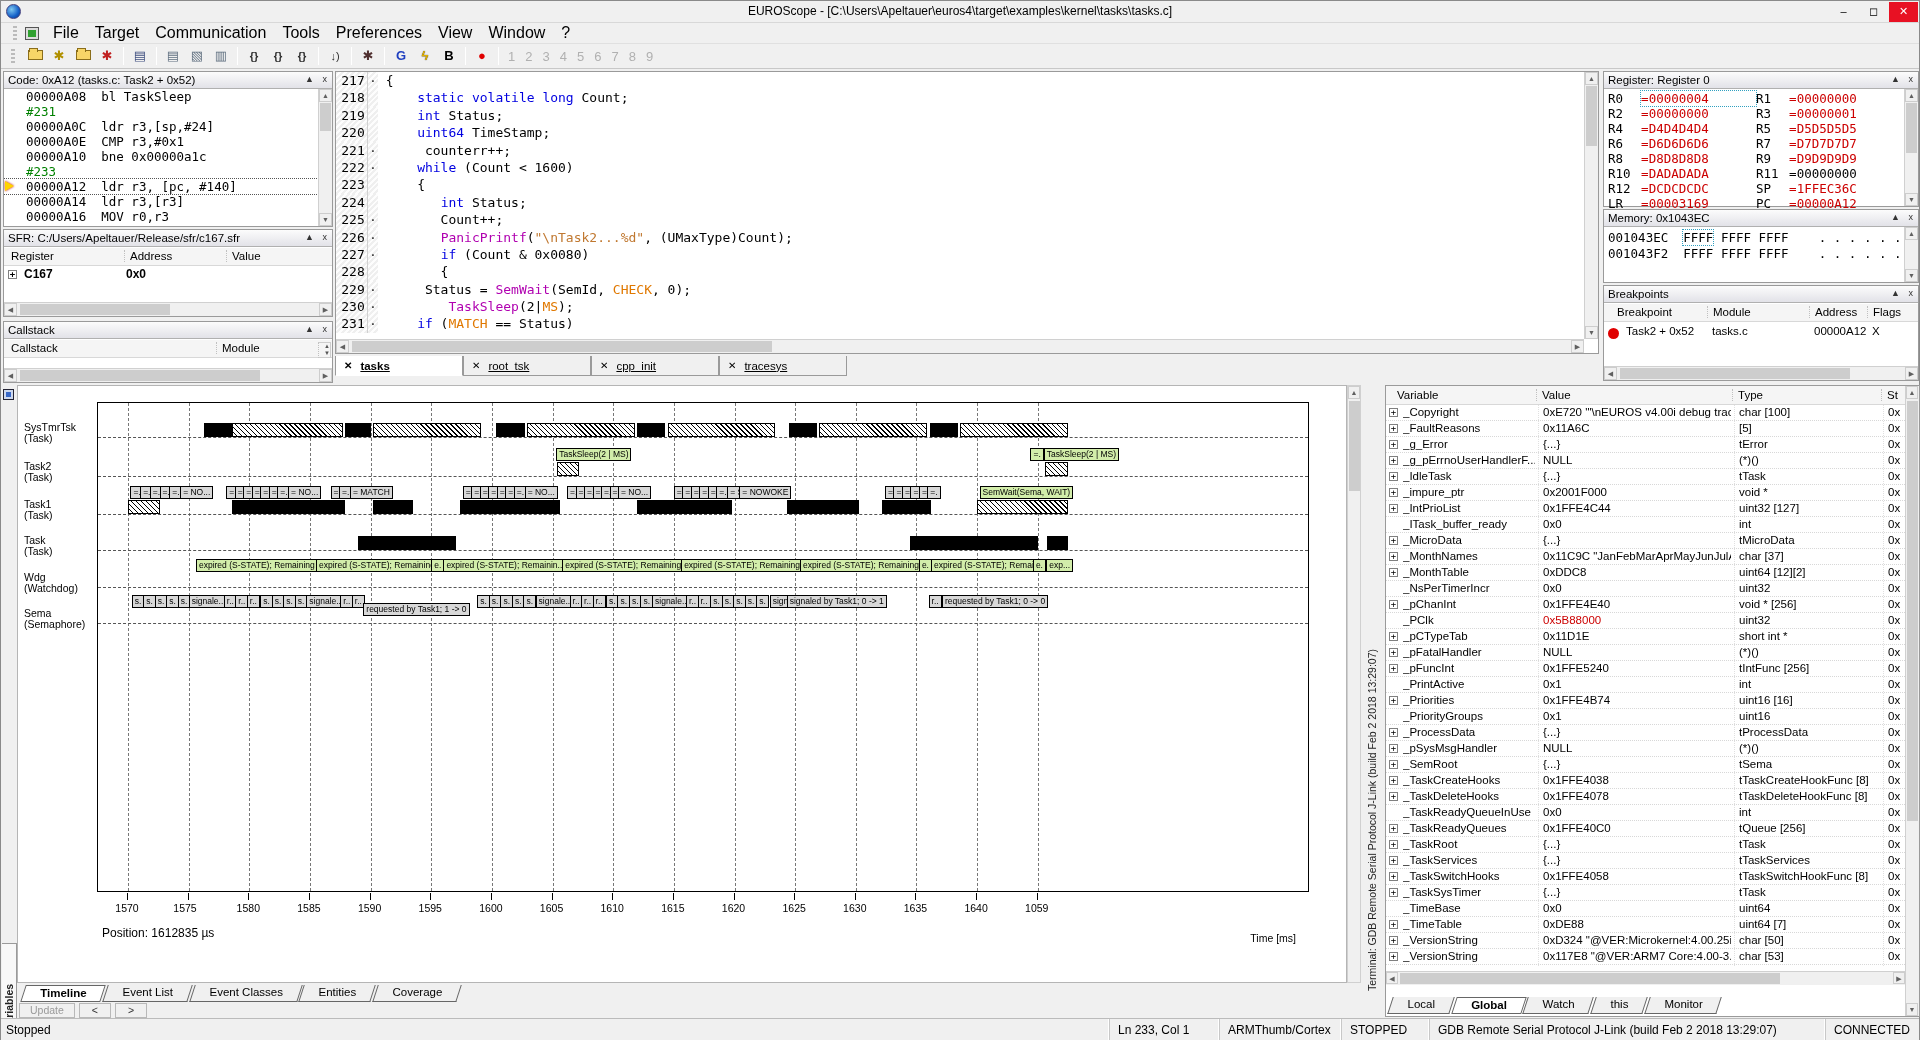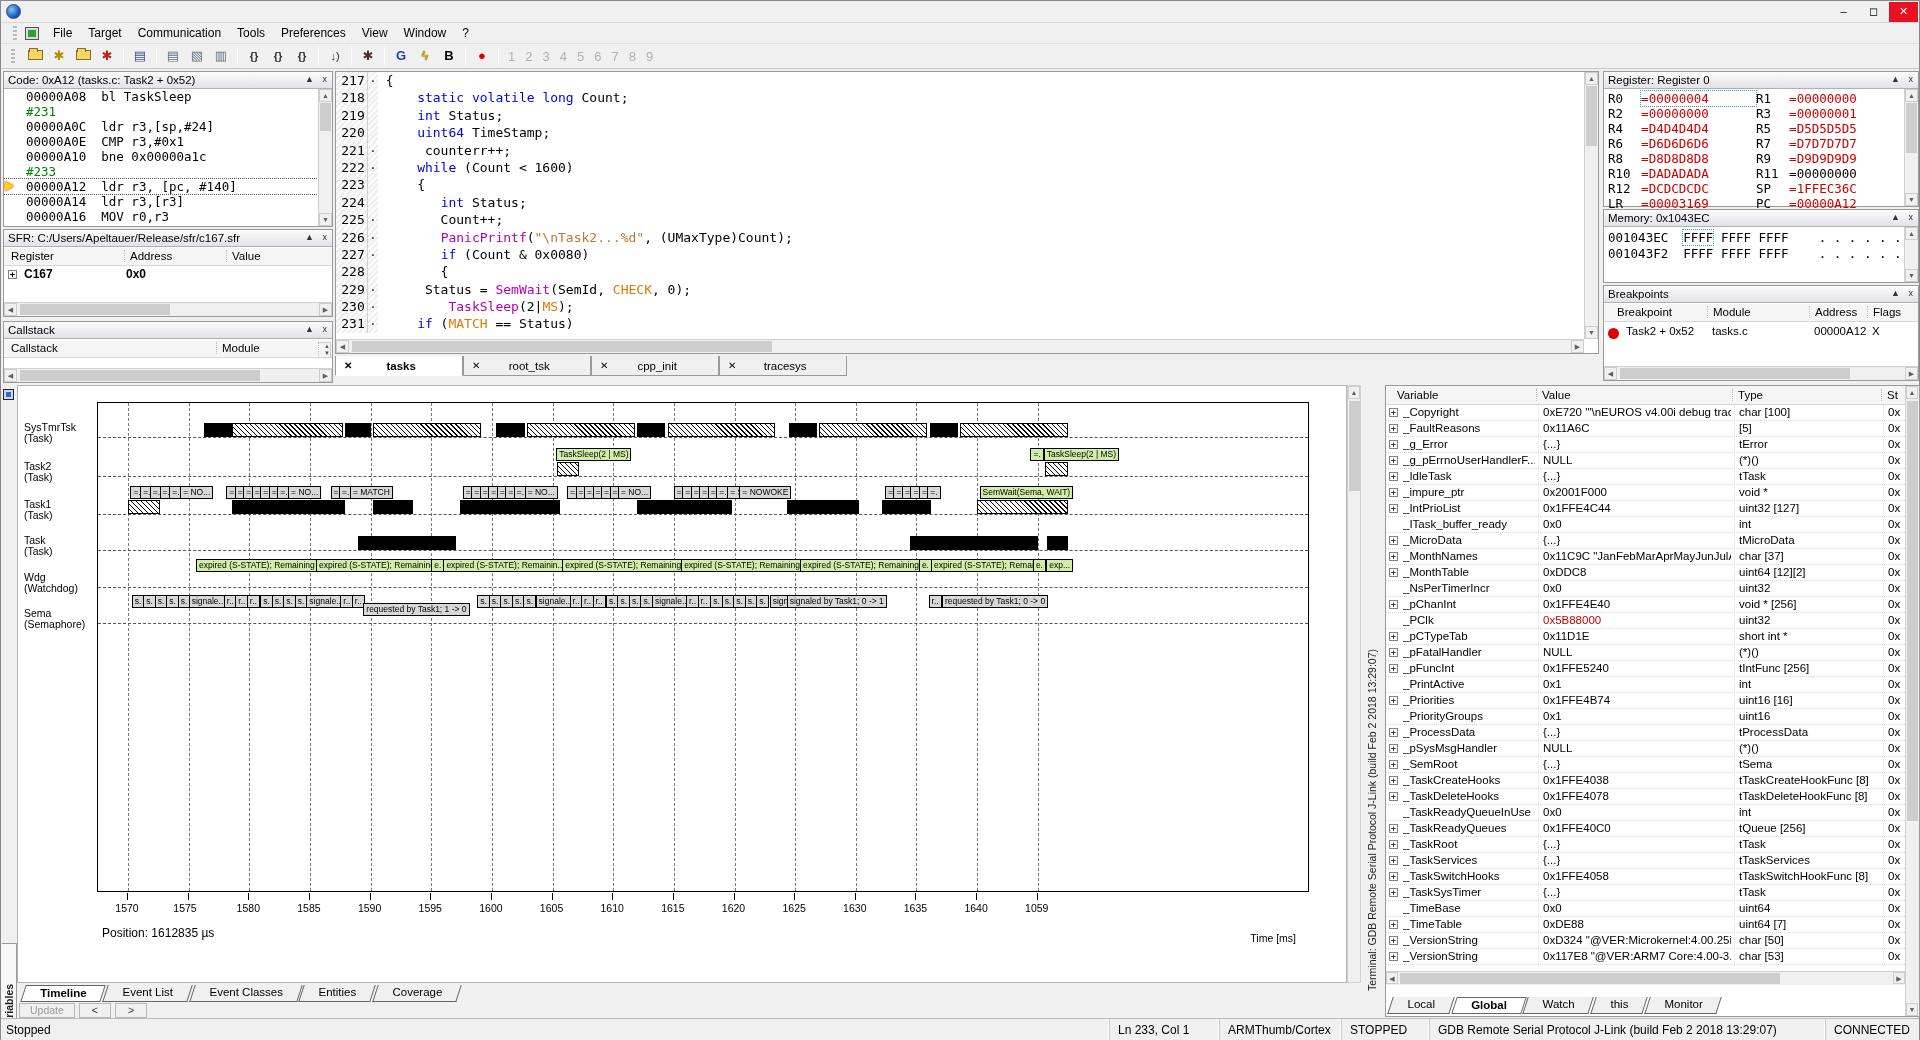--- a/index.html
+++ b/index.html
@@ -15,21 +15,21 @@
   #title-text { position:absolute; left:0; right:0; top:3px; text-align:center; font-size:12px; }
   .winbtn { position:absolute; top:1px; width:29px; height:20px; text-align:center; line-height:19px;
     font-size:11px; color:#000; }
   #btn-min { right:61px; } #btn-max { right:31px; }
   #btn-close { right:1px; background:#e81123; color:#fff; }
 
   #menubar { position:absolute; left:0; top:22px; width:100%; height:21px; background:#f0f0f0;
     border-bottom:1px solid #e0e0e0; display:flex; align-items:center; padding-left:12px; }
   .grip { width:4px; height:14px; margin-right:8px;
     background:repeating-linear-gradient(#bbb 0 2px, #f0f0f0 2px 4px); }
-  .menu-item { padding:2px 8px; font-size:12px; }
+  .menu-item { padding:2px 8px; font-size:16px; }
   #menu-check { width:14px; height:13px; background:#30a030; border:1px solid #555; margin-right:6px;
     box-shadow:inset 0 0 0 2px #dcdcdc; }
 
   #toolbar { position:absolute; left:0; top:43px; width:100%; height:25px; background:#f0f0f0;
     border-bottom:1px solid #c8c8c8; display:flex; align-items:center; padding-left:10px; }
   .tico { width:22px; height:20px; margin:0 1px; text-align:center; line-height:20px; font-size:13px; }
   .tsep { width:1px; height:18px; background:#c0c0c0; margin:0 4px; border-right:1px solid #fff; }
   .fold { display:inline-block; width:15px; height:10px; background:#f7d567; border:1px solid #8a6d1a;
     position:relative; }
   .fold::before { content:''; position:absolute; left:0; top:-3px; width:7px; height:3px;
@@ -88,21 +88,21 @@
   .tok-k { color:#0000e0; } .tok-f { color:#b000b0; } .tok-c { color:#e07800; }
   .tok-s { color:#c07830; } .tok-p { color:#000; }
   #ed-vsb { position:absolute; right:0; top:0; bottom:14px; width:14px; background:#f0f0f0; border-left:1px solid #d0d0d0; }
   #ed-hsb { right:14px; }
 
   #editor-tabs { position:absolute; left:334px; top:355px; width:1264px; height:21px; display:flex; }
   .etab { width:128px; height:20px; border:1px solid #9a9a9a; border-top:none; background:#f0f0f0;
     display:flex; align-items:center; font-size:11.5px; }
   .etab.sel { background:#fff; border-bottom-color:#fff; font-weight:bold; }
   .etab .x { font-size:10px; padding:0 8px; }
-  .etab .lbl { flex:1; text-align:center; padding-right:20px; }
+  .etab .lbl { flex:1; padding-right:20px;text-decoration:underline; }
 
   
   .rrow { display:flex; height:15px; line-height:15px; font-family:"DejaVu Sans Mono",monospace;
     font-size:12.5px; padding-left:4px; }
   .rrow .rn { width:34px; } .rrow .rv { width:118px; } 
   .red { color:#cc0000; }
   .selbox { outline:1px dotted #30a0c0; }
   .mrow { height:16px; line-height:16px; font-family:"DejaVu Sans Mono",monospace; font-size:12.5px;
     padding-left:4px; white-space:pre; }
   .bprow { position:absolute; left:0; right:0; height:17px; font-size:11.5px; }
@@ -183,20 +183,21 @@
   #seg2 { left:1340px; width:84px; }  #seg3 { left:1428px; width:392px; }
   #seg4 { left:1824px; width:94px; }
 </style>
 </head>
 <body>
 
 <div id="app">
 
   <div id="titlebar">
     <div id="title-icon"></div>
+    <div id="title-text">EUROScope - [C:\Users\Apeltauer\euros4\target\examples\kernel\tasks\tasks.c]</div>
     <div class="winbtn" id="btn-min">–</div>
     <div class="winbtn" id="btn-max">◻</div>
     <div class="winbtn" id="btn-close">✕</div>
   </div>
 
   <div id="menubar">
     <div class="grip"></div>
     <div id="menu-check"></div>
   <div class="menu-item">File</div>
       <div class="menu-item">Target</div>

